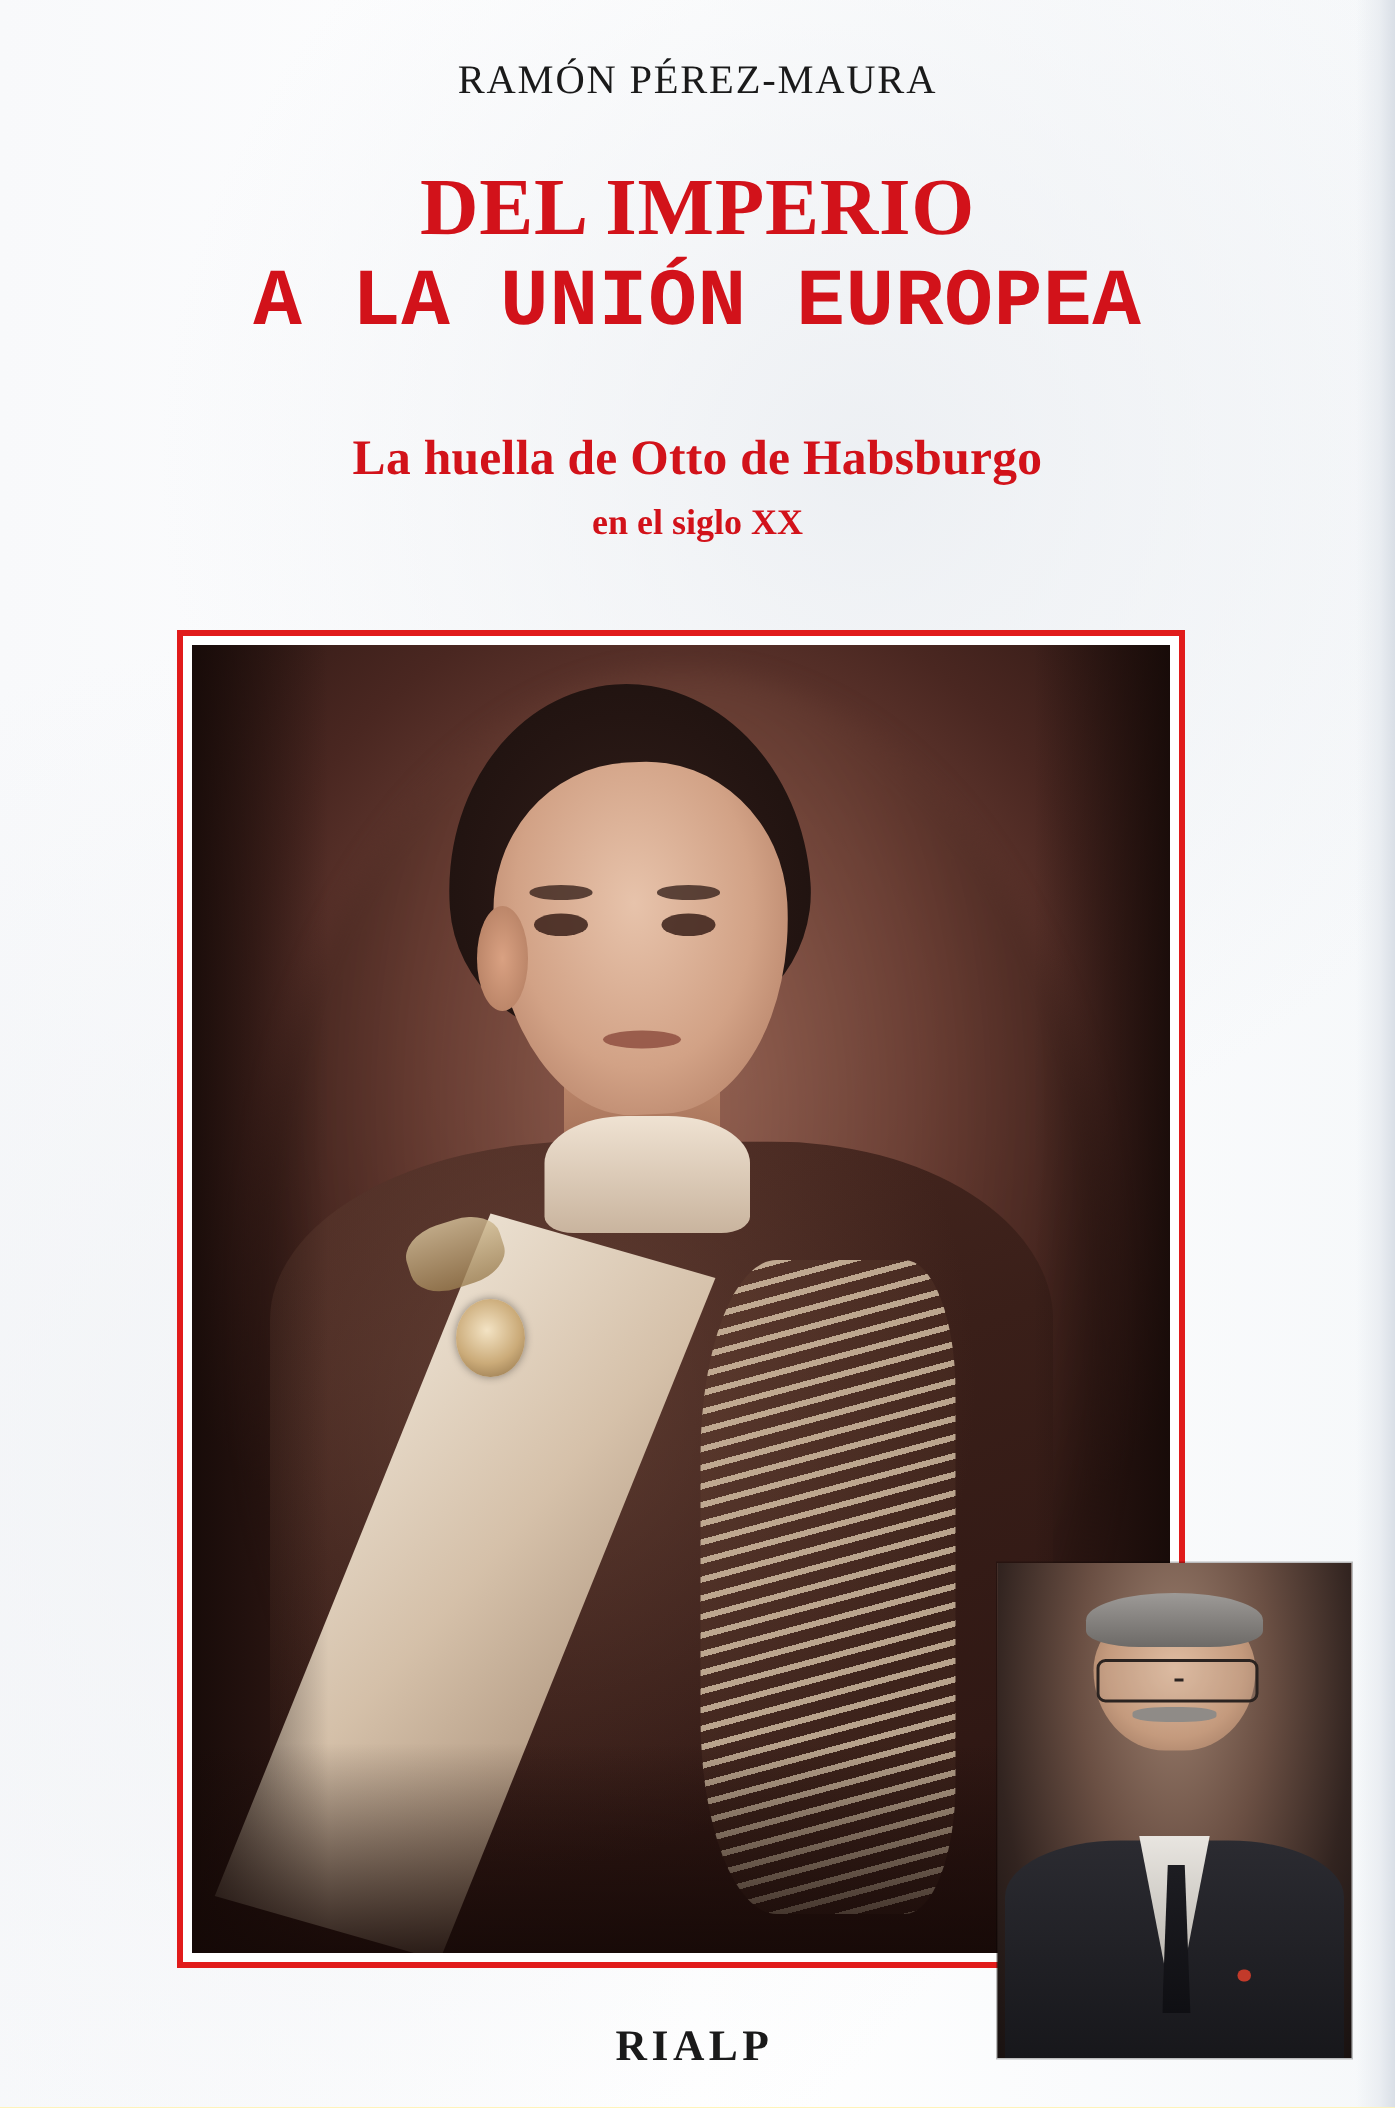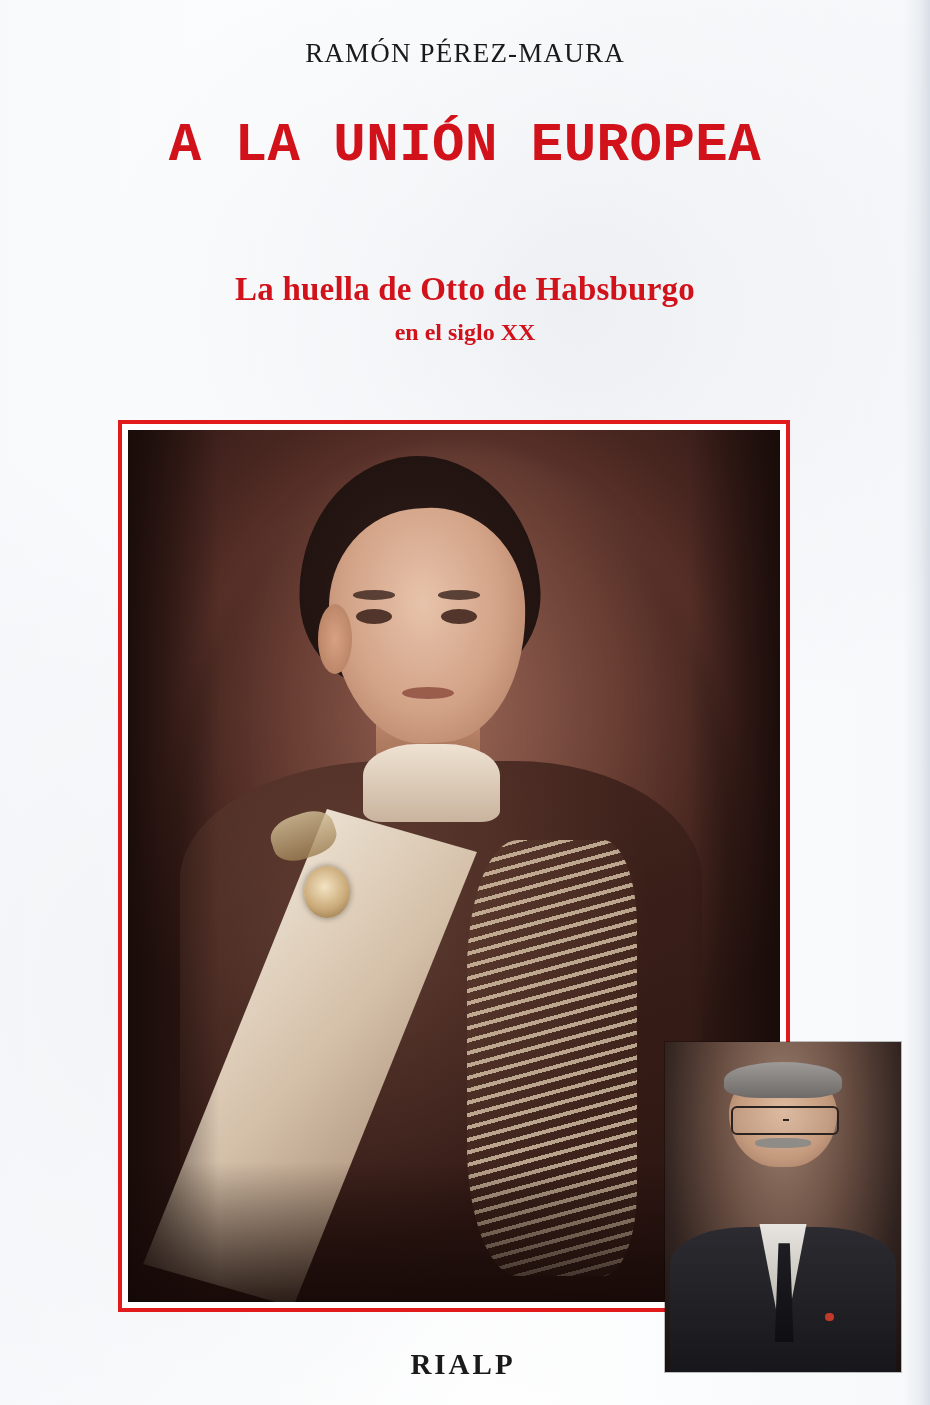--- a/index.html
+++ b/index.html
@@ -65,21 +65,21 @@
     font-family: Liberation Mono, monospace;
     font-weight: 700;
     font-size: 54px;
     line-height: 1.12;
     letter-spacing: 0.5px;
     margin-top: 6px;
   }
 
   .subtitle {
     position: absolute;
-    top: 271px;
+    top: 288px;
     left: 0; right: 0;
     text-align: center;
     color: #d2121a;
     font-family: "Liberation Serif", serif;
     font-weight: 700;
   }
   .subtitle-line1 {
     font-size: 33px;
     letter-spacing: 0.2px;
   }
@@ -387,20 +387,21 @@
 <body>
 
 <div class="cover">
 
   <div class="bg-texture"></div>
   <div class="edge-right"></div>
 
   <div class="author">RAMÓN PÉREZ-MAURA</div>
 
   <div class="title-block">
+    <div class="title-line1">DEL IMPERIO</div>
     <div class="title-line2">A LA UNIÓN EUROPEA</div>
   </div>
 
   <div class="subtitle">
     <div class="subtitle-line1">La huella de Otto de Habsburgo</div>
     <div class="subtitle-line2">en el siglo XX</div>
   </div>
 
   <div class="portrait-frame">
     <div class="portrait">

